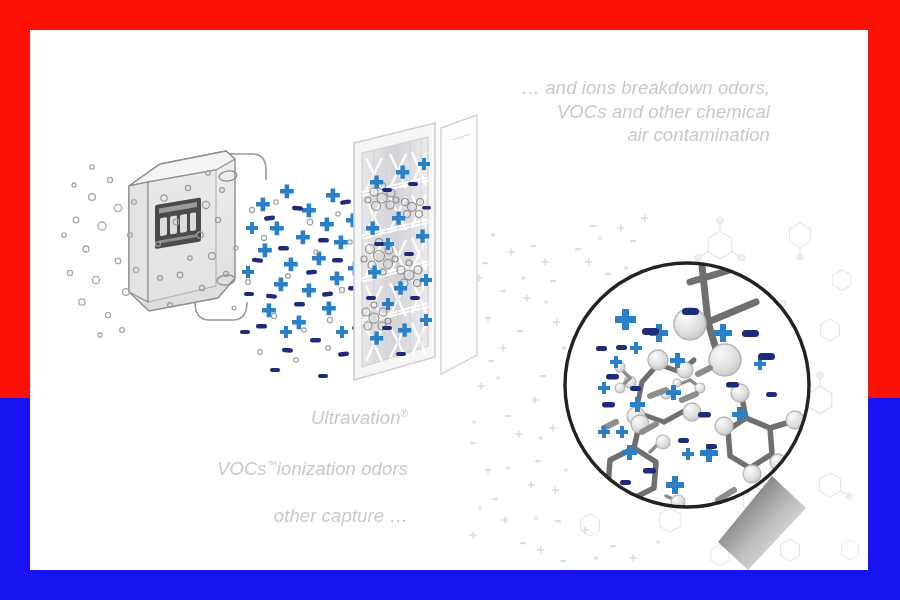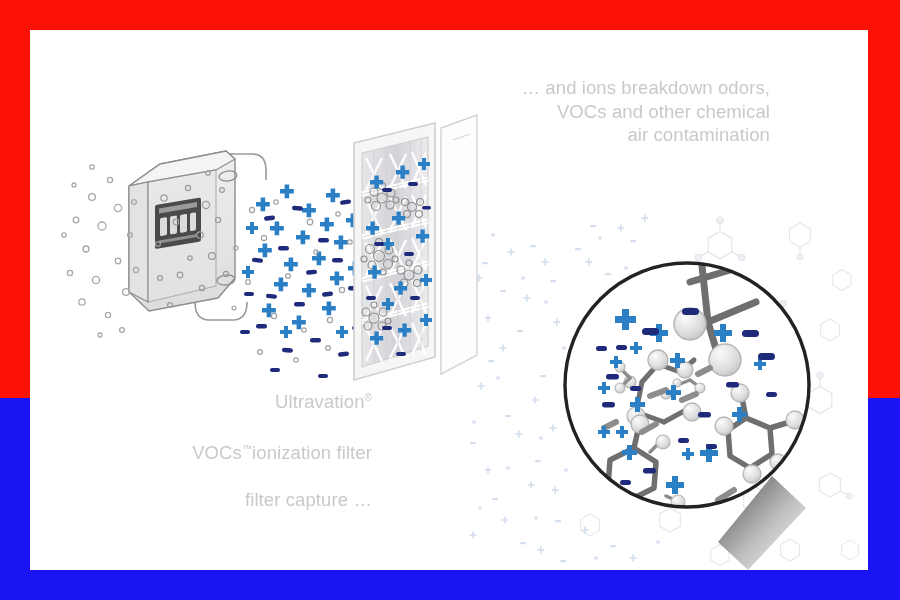--- a/index.html
+++ b/index.html
@@ -23,23 +23,24 @@
   
   .caption{
     position:absolute;
     color:#c9c9c9;
     font-size:18.5px;
     line-height:23.5px;
     text-align:right;
     white-space:pre-line;
     letter-spacing:.1px;
     font-family:"Liberation Sans", sans-serif;
+    font-style:italic;
   }
   #caption-top{right:98px;top:46px;width:420px;}
-  #caption-bottom{left:0px;top:332px;width:342px;}
+  #caption-bottom{left:0px;top:348px;width:342px;padding-left:36px;}
   .sup{font-size:10px;vertical-align:super;}
 
   svg{display:block;}
   .svgwrap{position:absolute;left:0;top:0;width:838px;height:540px;}
 </style>
 </head>
 <body>
 
 <div id="stage">
 
@@ -613,18 +614,18 @@
       </g>
     </svg>
     </div>
 
     <div class="caption" id="caption-top">… and ions breakdown odors,
 VOCs and other chemical
 air contamination</div>
 
     <div class="caption" id="caption-bottom">
       <div><span>Ultravation</span><span class="sup">®</span></div>
-      <div><span>VOCs</span><span class="sup">™</span><span>ionization filter</span></div>
-      <div>filter capture …</div>
+      <div><span>VOCs</span><span class="sup">™</span><span>ionization odors</span></div>
+      <div>other capture …</div>
     </div>
 
   </div>
 </div>
 
 </body></html>

